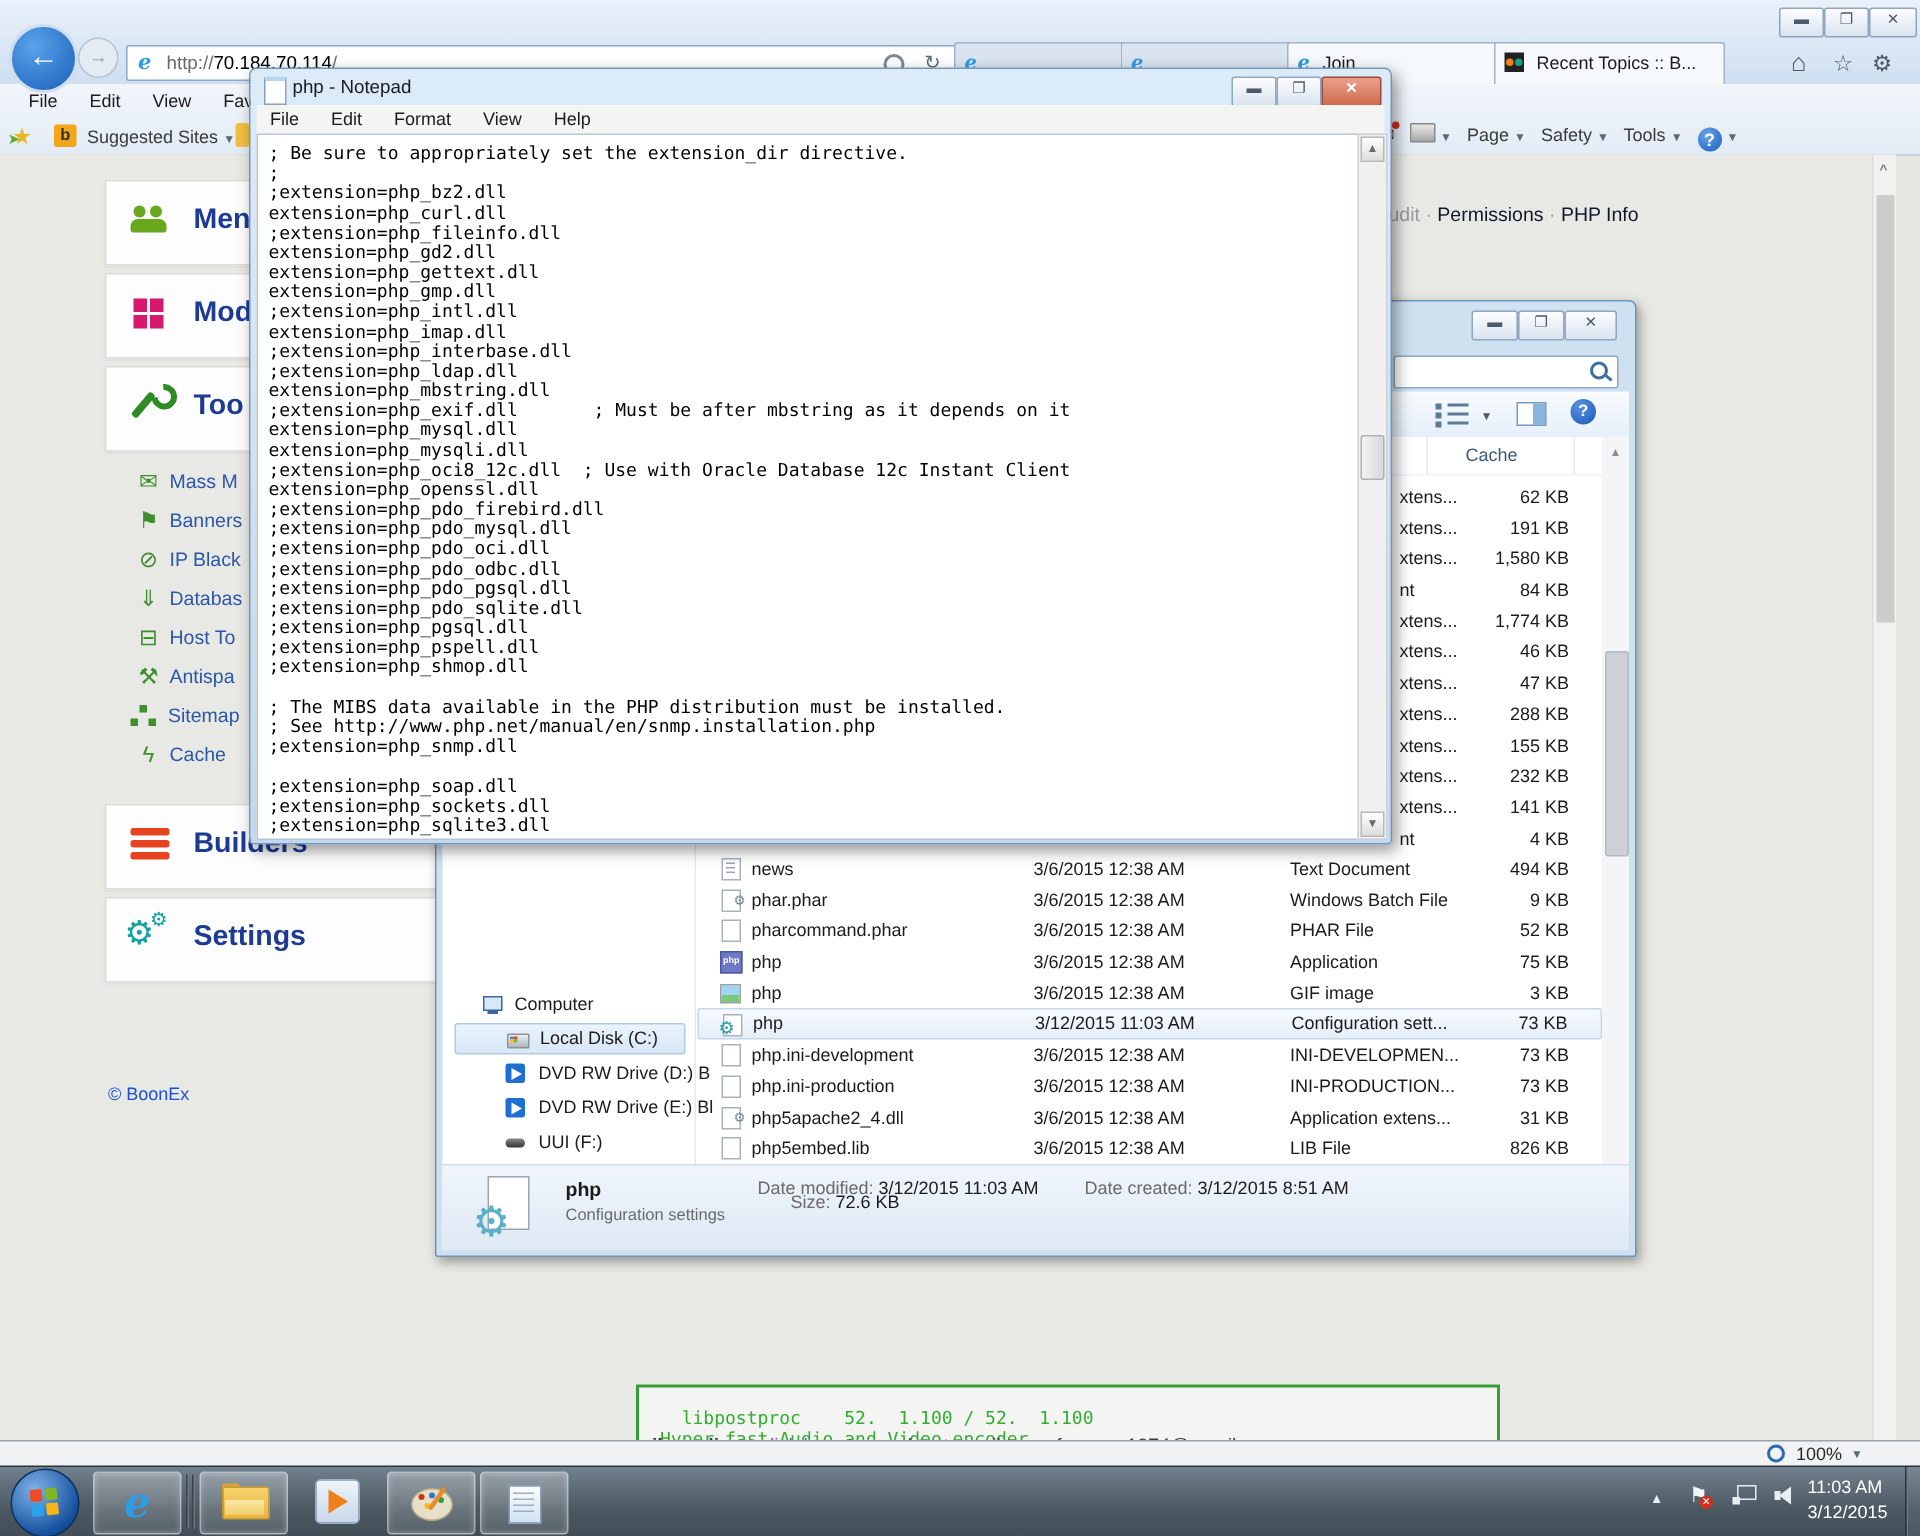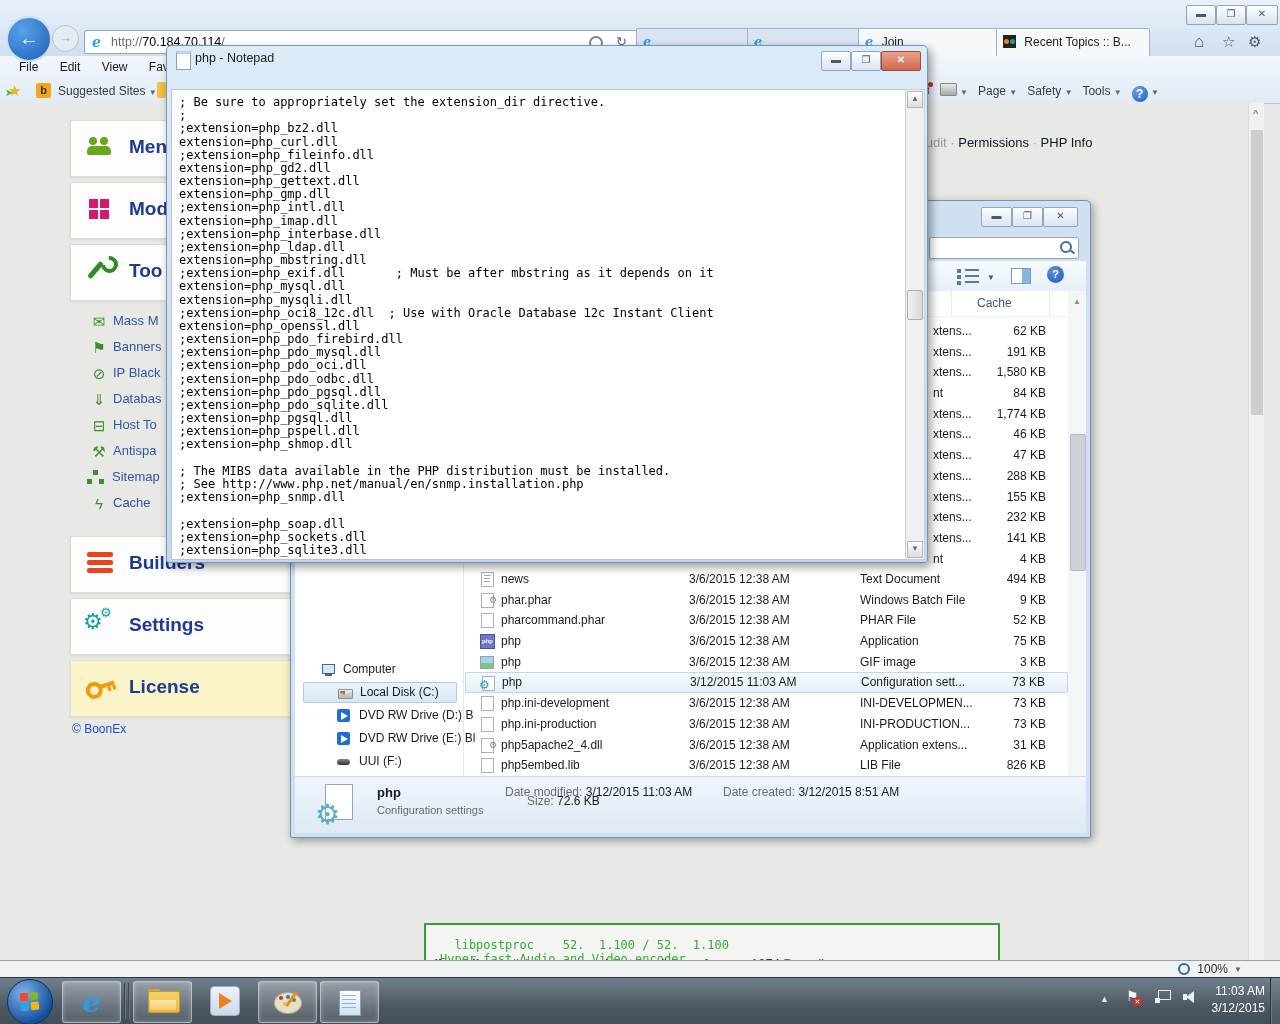--- a/index.html
+++ b/index.html
@@ -210,28 +210,20 @@
     </div>
 
   <div class="abs sbox" style="top:433px">
     <span style="position:absolute;left:16px;top:15px;width:26px;height:5px;background:#e8431f;border-radius:2px;box-shadow:0 8px 0 #e8431f,0 16px 0 #e8431f"></span>
     <span class="lbl">Builders</span>
   </div>
   <div class="abs sbox" style="top:495px">
     <span style="position:absolute;left:12px;top:10px;color:#12a0a0;font-size:22px">⚙<span style="position:absolute;left:17px;top:-4px;font-size:13px">⚙</span></span>
     <span class="lbl">Settings</span>
   </div>
-  <div class="abs sbox" style="top:557px;background:#fbf4c9">
-    <span style="position:absolute;left:14px;top:16px;width:30px;height:20px;transform:rotate(-18deg)">
-      <span style="position:absolute;left:0;top:3px;width:9px;height:9px;border:4px solid #f49a0a;border-radius:50%"></span>
-      <span style="position:absolute;left:15px;top:8px;width:15px;height:4px;background:#f49a0a"></span>
-      <span style="position:absolute;left:22px;top:12px;width:3px;height:5px;background:#f49a0a;box-shadow:5px 0 0 #f49a0a"></span>
-    </span>
-    <span class="lbl">License</span>
-  </div>
   <div class="abs" style="left:72px;top:619px;font-size:12px;color:#1d4ed8">© BoonEx</div>
 
   <div class="abs" id="console">
     <pre>  libpostproc    52.  1.100 / 52.  1.100
 Hyper fast Audio and Video encoder
 usage: ffmpeg [options] [[infile options] -i infile]... {[outfile options] o
 
 Use -h to get full help or, even better, run 'man ffmpeg'</pre>
 
   </div>
@@ -439,20 +431,27 @@
 </div>
 
 <div class="abs" id="notepad">
 
   <span style="position:absolute;left:9px;top:5px;width:13px;height:15px;background:#fff;border:1px solid #8aa0b8;border-top:3px solid #b8d4ee"></span>
   <span style="position:absolute;left:28px;top:5px;font-size:12.5px;color:#1b1b1b">php - Notepad</span>
   <div class="abs winbtn" style="left:654px;top:5px;width:28px">▬</div>
   <div class="abs winbtn" style="left:684px;top:5px;width:28px">❐</div>
   <div class="abs winbtn close-red" style="left:714px;top:5px;width:38px">✕</div>
 
+  <div class="abs" style="left:4px;top:24px;width:752px;height:19px;background:#f4f4f2">
+    <span class="menu-item">File</span>
+    <span class="menu-item">Edit</span>
+    <span class="menu-item">Format</span>
+    <span class="menu-item">View</span>
+    <span class="menu-item">Help</span>
+  </div>
 
   <div class="abs" id="np-text">
     <pre>; Be sure to appropriately set the extension_dir directive.
 ;
 ;extension=php_bz2.dll
 extension=php_curl.dll
 ;extension=php_fileinfo.dll
 extension=php_gd2.dll
 extension=php_gettext.dll
 extension=php_gmp.dll
@@ -542,18 +541,18 @@
   <span class="trayico" style="left:1100px;top:16px;font-size:9px;color:#e8eef4">▲</span>
   <span class="trayico" style="left:1126px;top:10px;font-size:14px;color:#f4f8fc">⚑<span style="position:absolute;left:7px;top:9px;width:9px;height:9px;background:#d03020;border-radius:50%;color:#fff;font-size:7px;line-height:9px;text-align:center">✕</span></span>
   <span class="trayico" style="left:1155px;top:12px;width:16px;height:13px">
     <span style="position:absolute;left:3px;top:0;width:11px;height:8px;border:1px solid #e8eef4"></span>
     <span style="position:absolute;left:0;top:8px;width:5px;height:5px;background:#e8eef4"></span>
   </span>
   <span class="trayico" style="left:1183px;top:12px;width:16px;height:14px">
     <span style="position:absolute;left:0;top:4px;width:4px;height:6px;background:#e8eef4"></span>
     <span style="position:absolute;left:3px;top:1px;border-right:8px solid #e8eef4;border-top:6px solid transparent;border-bottom:6px solid transparent"></span>
   </span>
-  <div class="abs" style="left:1205px;top:5px;width:60px;text-align:right;color:#fff;font-size:12px;line-height:17px">
+  <div class="abs" style="left:1205px;top:5px;width:60px;text-align:left;color:#fff;font-size:12px;line-height:17px">
     <div>11:03 AM</div>
     <div>3/12/2015</div>
   </div>
   <span style="position:absolute;left:1270px;top:0;width:10px;height:47px;border-left:1px solid #2c353d;box-shadow:inset 1px 0 0 #6e7a86;background:rgba(255,255,255,.06)"></span>
 </div>
 
 </body></html>

